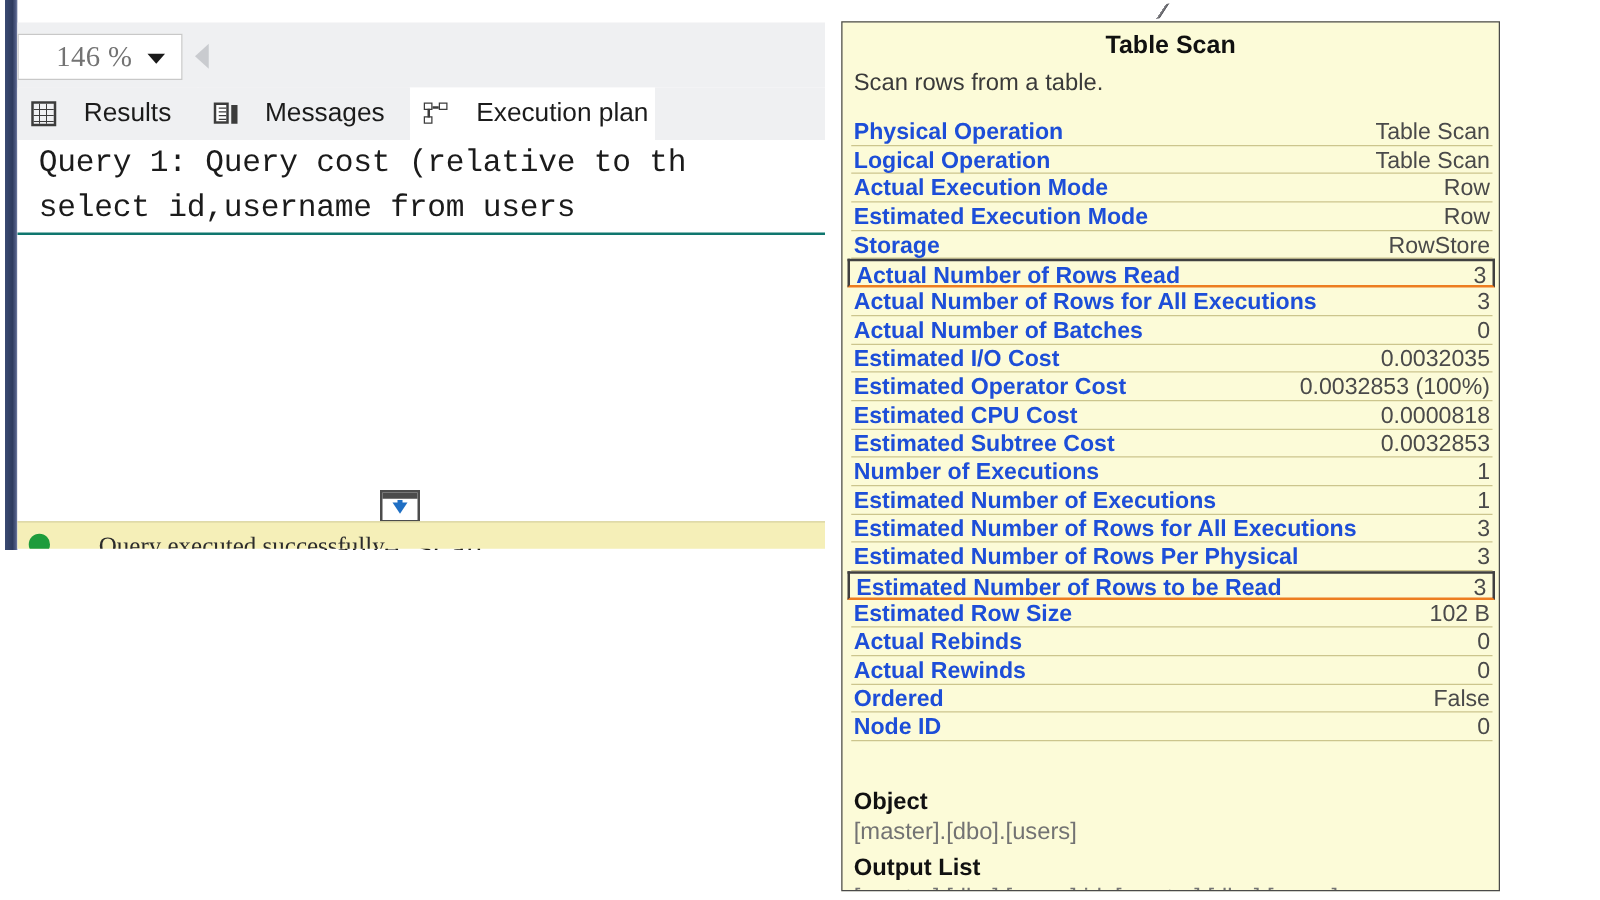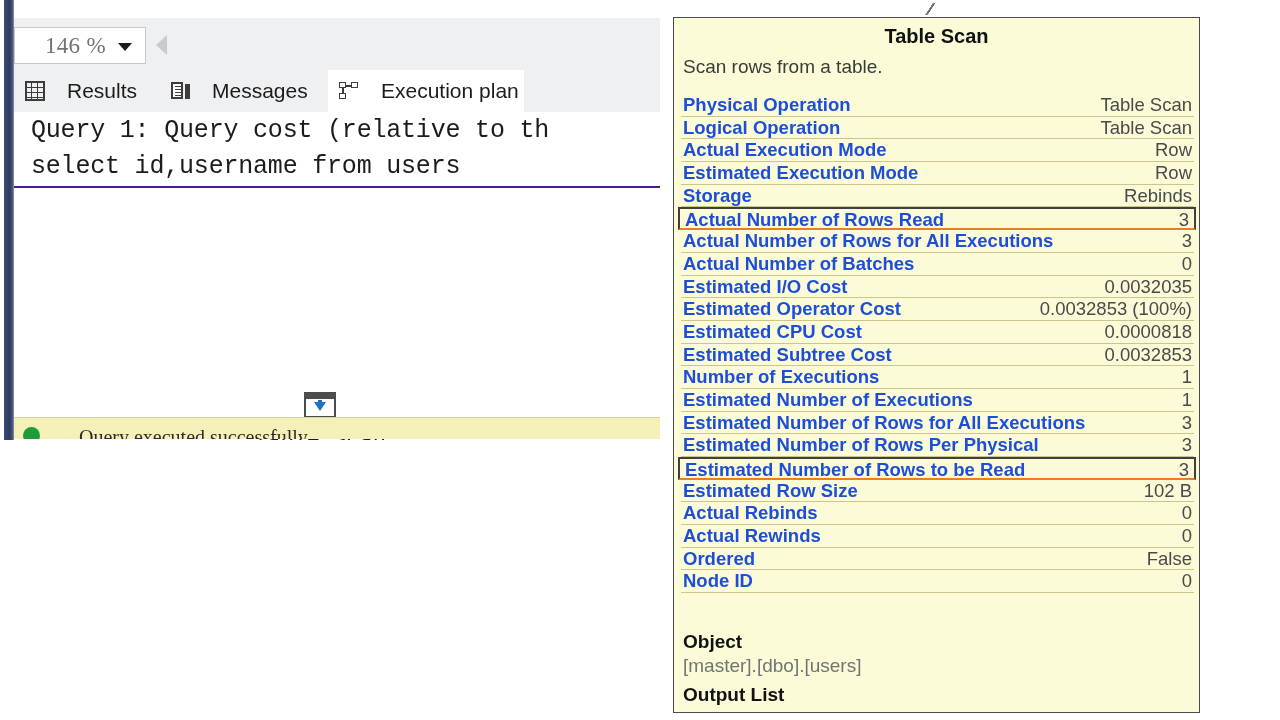--- a/index.html
+++ b/index.html
@@ -139,21 +139,21 @@
   .ico-plan .box3 { position:absolute; left:12px; top:1px; width:7px; height:6px; border:1.5px solid #3c3c3c; box-sizing:border-box;}
   .ico-plan .ln1 { position:absolute; left:7px; top:4px; width:5px; height:1.5px; background:#3c3c3c;}
   .ico-plan .ln2 { position:absolute; left:3px; top:6px; width:1.5px; height:7px; background:#3c3c3c;}
 
   
   #query-header {
     position: absolute;
     left: 14px; top: 112px;
     width: 646px; height: 74px;
     background: #ffffff;
-    border-bottom: 2px solid #4c1d95;
+    border-bottom: 2px solid #0f766e;
     overflow: hidden;
   }
   .query-line {
     position: absolute;
     left: 17px;
     font-family: "Liberation Mono", "DejaVu Sans Mono", monospace;
     font-size: 25px;
     color: #1b1b1b;
     white-space: nowrap;
     letter-spacing: -0.2px;
@@ -403,21 +403,21 @@
         <div class="tt-row">
           <span class="k">Actual Execution Mode</span>
           <span class="v">Row</span>
         </div>
         <div class="tt-row">
           <span class="k">Estimated Execution Mode</span>
           <span class="v">Row</span>
         </div>
         <div class="tt-row">
           <span class="k">Storage</span>
-          <span class="v">Rebinds</span>
+          <span class="v">RowStore</span>
         </div>
         <div class="tt-row hl">
           <span class="k">Actual Number of Rows Read</span>
           <span class="v">3</span>
         </div>
         <div class="tt-row">
           <span class="k">Actual Number of Rows for All Executions</span>
           <span class="v">3</span>
         </div>
         <div class="tt-row">

